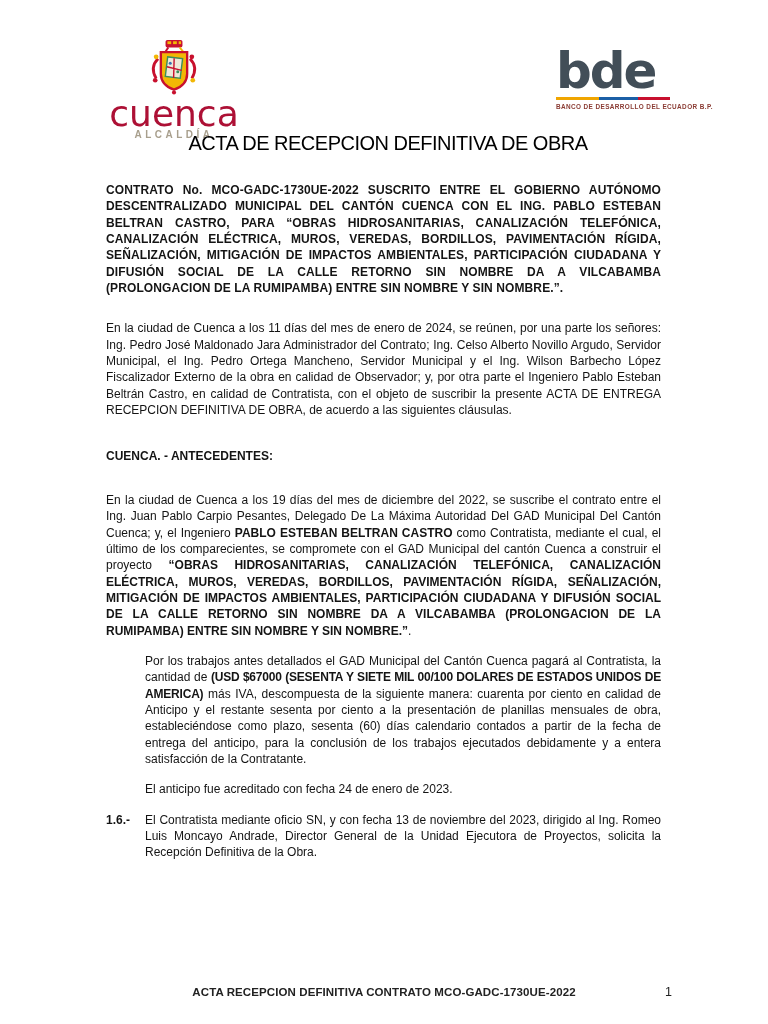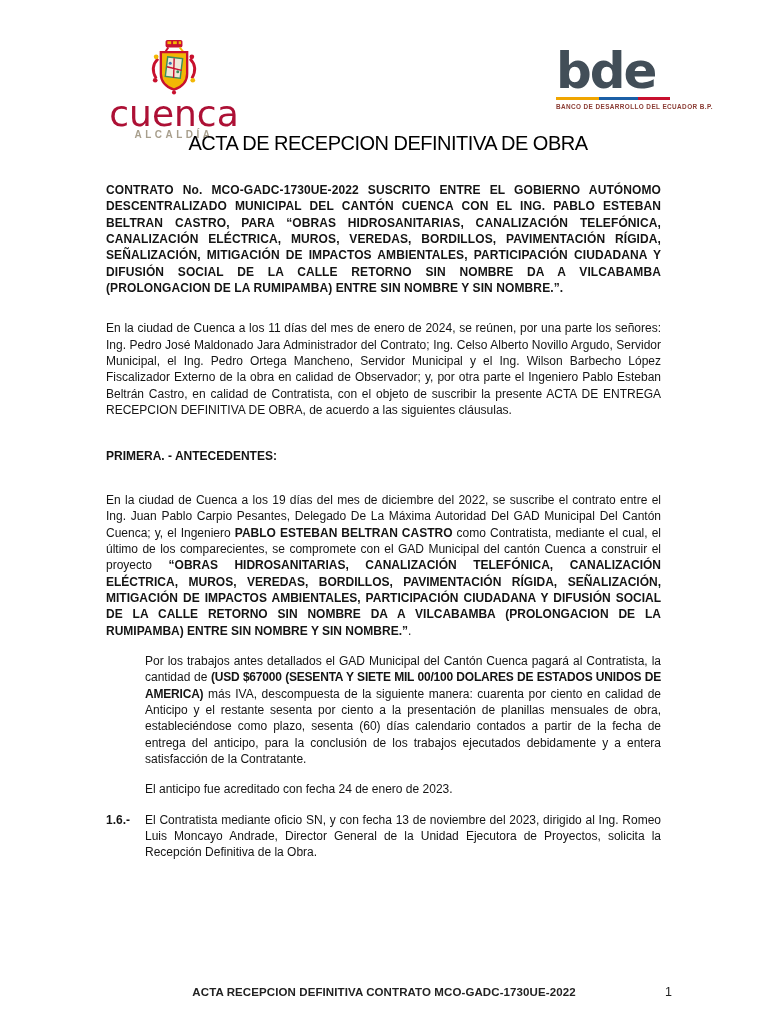--- a/index.html
+++ b/index.html
@@ -86,21 +86,21 @@
   </div>
 
   <h1 class="doc-title">ACTA DE RECEPCION DEFINITIVA DE OBRA</h1>
 
   <div class="content">
 
     <p class="p-contract">CONTRATO No. MCO-GADC-1730UE-2022 SUSCRITO ENTRE EL GOBIERNO AUTÓNOMO DESCENTRALIZADO MUNICIPAL DEL CANTÓN CUENCA CON EL ING. PABLO ESTEBAN BELTRAN CASTRO, PARA “OBRAS HIDROSANITARIAS, CANALIZACIÓN TELEFÓNICA, CANALIZACIÓN ELÉCTRICA, MUROS, VEREDAS, BORDILLOS, PAVIMENTACIÓN RÍGIDA, SEÑALIZACIÓN, MITIGACIÓN DE IMPACTOS AMBIENTALES, PARTICIPACIÓN CIUDADANA Y DIFUSIÓN SOCIAL DE LA CALLE RETORNO SIN NOMBRE DA A VILCABAMBA (PROLONGACION DE LA RUMIPAMBA) ENTRE SIN NOMBRE Y SIN NOMBRE.”.</p>
 
     <p class="p-meeting">En la ciudad de Cuenca a los 11 días del mes de enero de 2024, se reúnen, por una parte los señores: Ing. Pedro José Maldonado Jara Administrador del Contrato; Ing. Celso Alberto Novillo Argudo, Servidor Municipal, el Ing. Pedro Ortega Mancheno, Servidor Municipal y el Ing. Wilson Barbecho López Fiscalizador Externo de la obra en calidad de Observador; y, por otra parte el Ingeniero Pablo Esteban Beltrán Castro, en calidad de Contratista, con el objeto de suscribir la presente ACTA DE ENTREGA RECEPCION DEFINITIVA DE OBRA, de acuerdo a las siguientes cláusulas.</p>
 
-    <p class="h-primera">PRIMERA. - ANTECEDENTES:</p>
+    <p class="h-primera">CUENCA. - ANTECEDENTES:</p>
 
     <div class="clause">
       <span class="clause-body"><span>En la ciudad de Cuenca a los 19 días del mes de diciembre del 2022, se suscribe el contrato entre el Ing. Juan Pablo Carpio Pesantes, Delegado De La Máxima Autoridad Del GAD Municipal Del Cantón Cuenca; y, el Ingeniero </span><span class="b">PABLO ESTEBAN BELTRAN CASTRO</span><span> como Contratista, mediante el cual, el último de los comparecientes, se compromete con el GAD Municipal del cantón Cuenca a construir el proyecto </span><span class="b">“OBRAS HIDROSANITARIAS, CANALIZACIÓN TELEFÓNICA, CANALIZACIÓN ELÉCTRICA, MUROS, VEREDAS, BORDILLOS, PAVIMENTACIÓN RÍGIDA, SEÑALIZACIÓN, MITIGACIÓN DE IMPACTOS AMBIENTALES, PARTICIPACIÓN CIUDADANA Y DIFUSIÓN SOCIAL DE LA CALLE RETORNO SIN NOMBRE DA A VILCABAMBA (PROLONGACION DE LA RUMIPAMBA) ENTRE SIN NOMBRE Y SIN NOMBRE.”</span><span>.</span></span>
     </div>
 
     <p class="p-payment"><span>Por los trabajos antes detallados el GAD Municipal del Cantón Cuenca pagará al Contratista, la cantidad de  </span><span class="amount">(USD $67000 (SESENTA Y SIETE MIL 00/100 DOLARES DE ESTADOS UNIDOS DE AMERICA)</span><span> más IVA</span><span>, descompuesta de la siguiente manera: cuarenta por ciento en calidad de Anticipo y el restante sesenta por ciento a la presentación de planillas mensuales de obra, estableciéndose como plazo, sesenta (60) días calendario contados a partir de la fecha de entrega del anticipo, para la conclusión de los trabajos ejecutados debidamente y a entera satisfacción de la Contratante.</span></p>
 
     <p class="p-anticipo">El anticipo fue acreditado con fecha 24 de enero de 2023.</p>
 
     <div class="clause clause-2">

